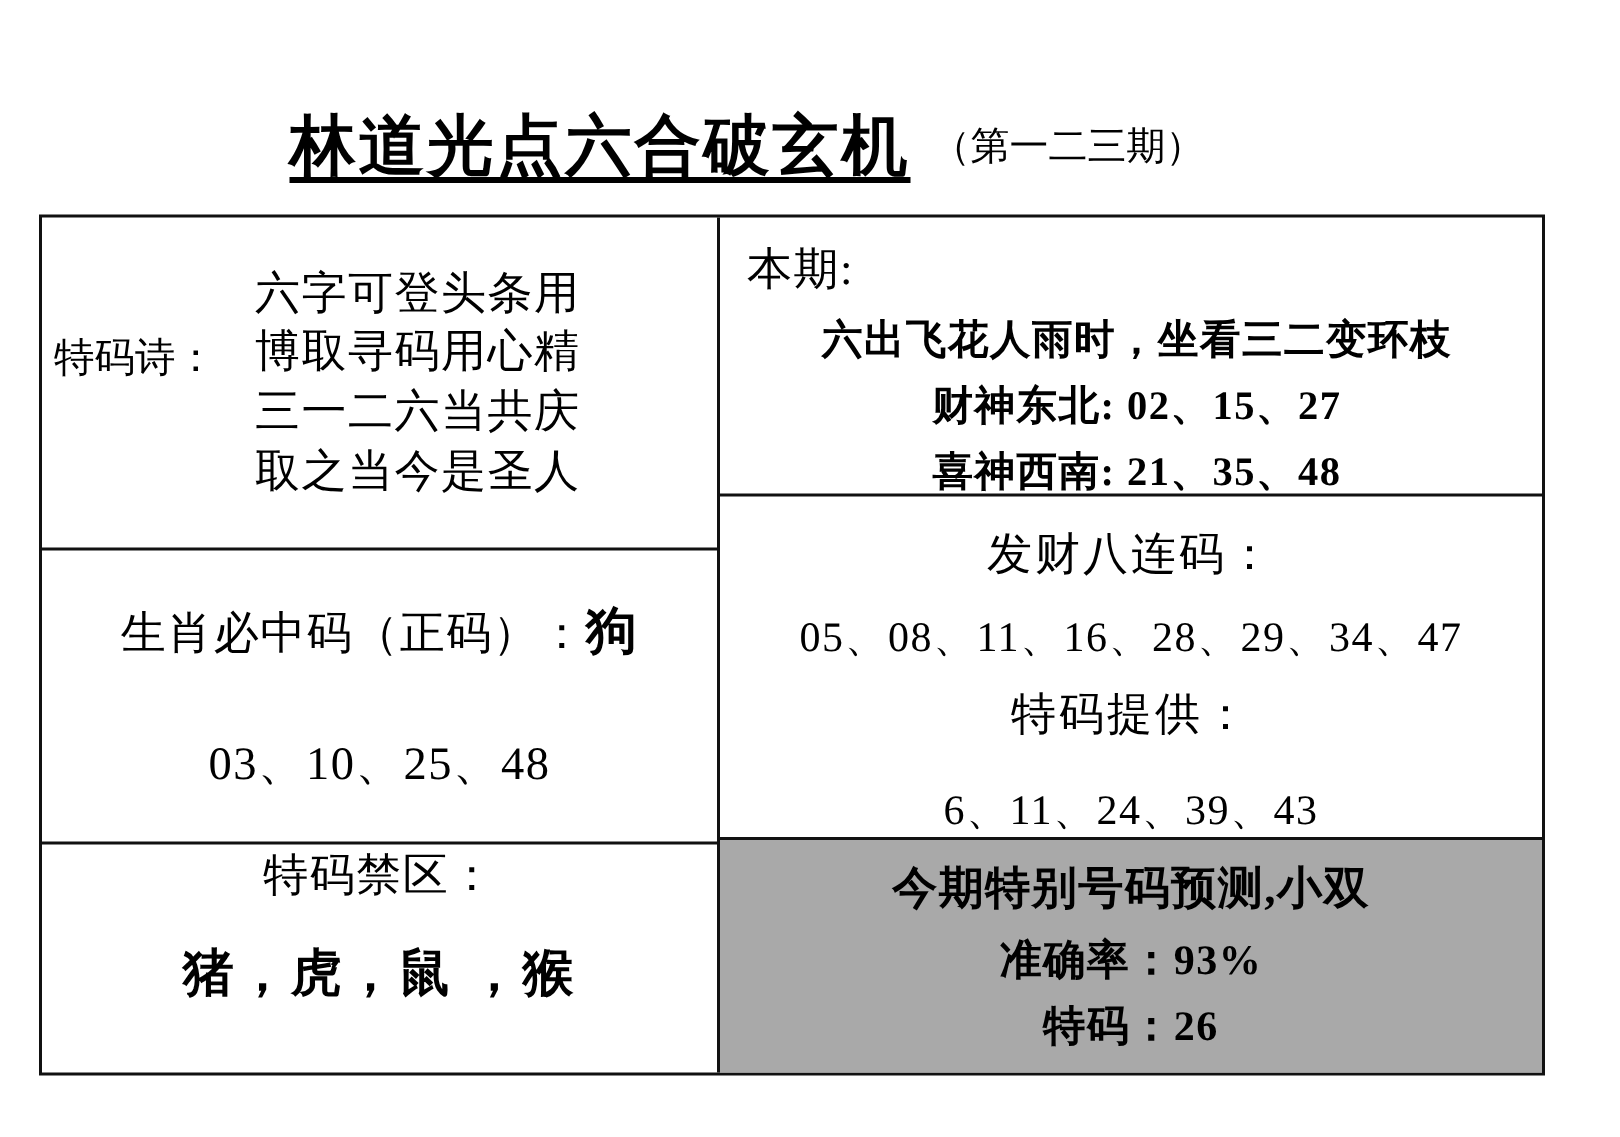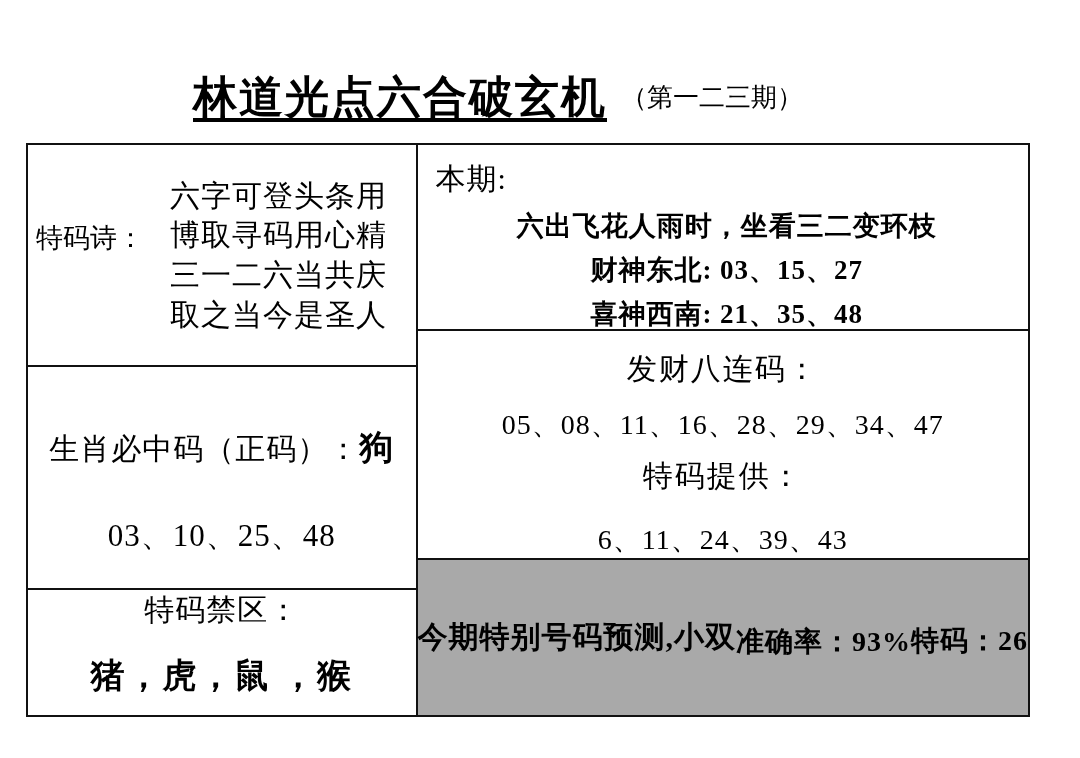--- a/index.html
+++ b/index.html
@@ -97,21 +97,20 @@
   }
 
   .l-zodiac {
     height: 196px;
     border-bottom: 2px solid #111111;
     display: flex;
     flex-direction: column;
     justify-content: center;
     align-items: center;
     text-align: center;
-    margin-top: 27px;
   }
   .zodiac-line {
     font-size: 30px;
     white-space: nowrap;
     letter-spacing: 1px;
     margin-bottom: 44px;
   }
   .zodiac-animal {
     font-weight: bold;
     font-size: 34px;
@@ -204,21 +203,21 @@
     margin-top: 24px;
     letter-spacing: 1px;
     white-space: nowrap;
   }
 
   .r-predict {
     flex: 1;
     background: #a9a9a9;
     box-sizing: border-box;
     display: flex;
-    flex-direction: row;
+    flex-direction: column;
     align-items: center;
     justify-content: center;
     text-align: center;
   }
   .pred-line1 {
     font-size: 30px;
     font-weight: bold;
     letter-spacing: 1px;
     white-space: nowrap;
   }
@@ -272,21 +271,21 @@
         <div class="ban-list">猪，虎，鼠 ，猴</div>
       </div>
 
     </div>
 
     <div class="col-right">
 
       <div class="cell r-current">
         <div class="cur-head">本期:</div>
         <div class="cur-verse">六出飞花人雨时，坐看三二变环枝</div>
-        <div class="cur-god">财神东北: 03、15、27</div>
+        <div class="cur-god">财神东北: 02、15、27</div>
         <div class="cur-god">喜神西南: 21、35、48</div>
       </div>
 
       <div class="cell r-eight">
         <div class="eight-title">发财八连码：</div>
         <div class="eight-nums">05、08、11、16、28、29、34、47</div>
         <div class="special-title">特码提供：</div>
         <div class="special-nums">6、11、24、39、43</div>
       </div>
 

